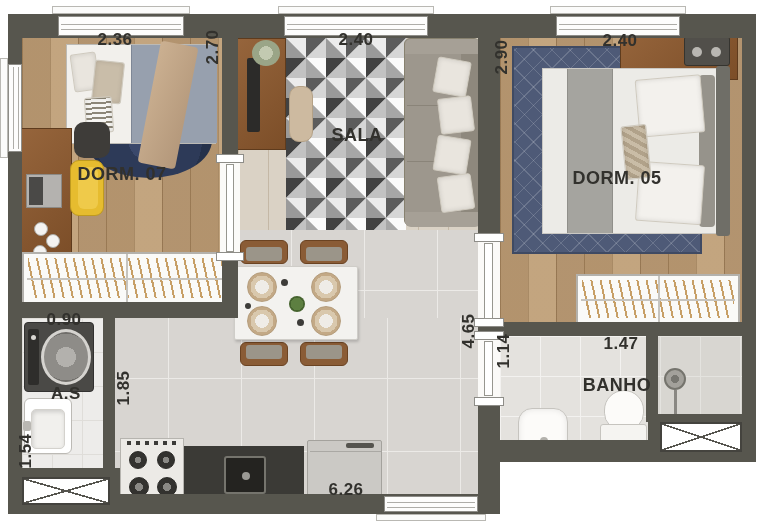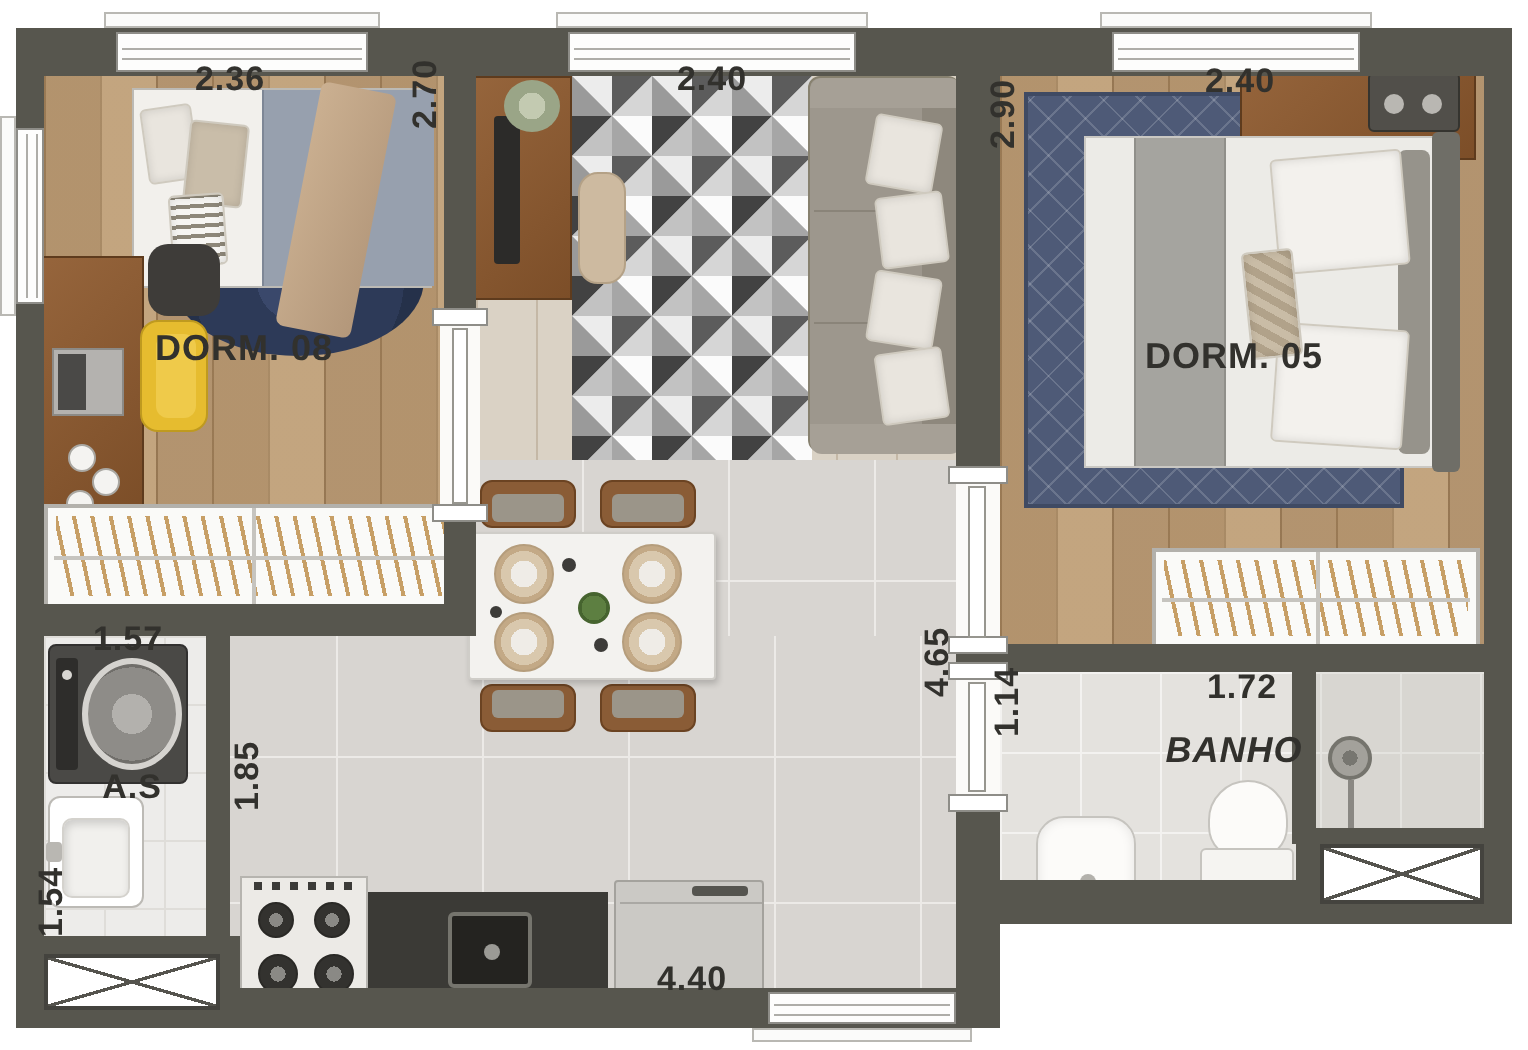--- a/index.html
+++ b/index.html
@@ -262,26 +262,27 @@
   <div class="door" style="left:478px;top:336px;width:22px;height:66px;"></div>
   <div class="tab" style="left:474px;top:331px;width:30px;height:9px;"></div>
   <div class="tab" style="left:474px;top:397px;width:30px;height:9px;"></div>
   <div class="leaf" style="left:484px;top:341px;width:9px;height:55px;"></div>
 
   <div class="dim" style="left:88px;top:30px;">2.36</div>
   <div class="dim v" style="left:186px;top:37px;">2.70</div>
   <div class="dim" style="left:329px;top:30px;">2.40</div>
   <div class="dim v" style="left:475px;top:47px;">2.90</div>
   <div class="dim" style="left:593px;top:31px;">2.40</div>
-  <div class="dim" style="left:37px;top:310px;">1.57</div>
+  <div class="dim" style="left:37px;top:310px;">0.90</div>
   <div class="dim v" style="left:-1px;top:441px;">1.54</div>
   <div class="dim v" style="left:97px;top:378px;">1.85</div>
   <div class="dim v" style="left:442px;top:321px;">4.65</div>
-  <div class="dim" style="left:319px;top:480px;">4.40</div>
+  <div class="dim" style="left:319px;top:480px;">6.26</div>
   <div class="dim v" style="left:477px;top:341px;">1.14</div>
-  <div class="dim" style="left:594px;top:334px;">1.72</div>
-
-  <div class="room-label" style="left:62px;top:163px;width:120px;">DORM. 08</div>
+  <div class="dim" style="left:594px;top:334px;">1.47</div>
+
+  <div class="room-label" style="left:62px;top:163px;width:120px;">DORM. 07</div>
+  <div class="room-label" style="left:307px;top:124px;width:100px;">SALA</div>
   <div class="room-label" style="left:557px;top:167px;width:120px;">DORM. 05</div>
   <div class="room-label" style="left:36px;top:383px;width:60px;font-size:17px;">A.S</div>
-  <div class="room-label" style="left:567px;top:364px;width:100px;font-style:italic;">BANHO</div>
+  <div class="room-label" style="left:567px;top:374px;width:100px;">BANHO</div>
 
 </div>
 
 </body></html>

